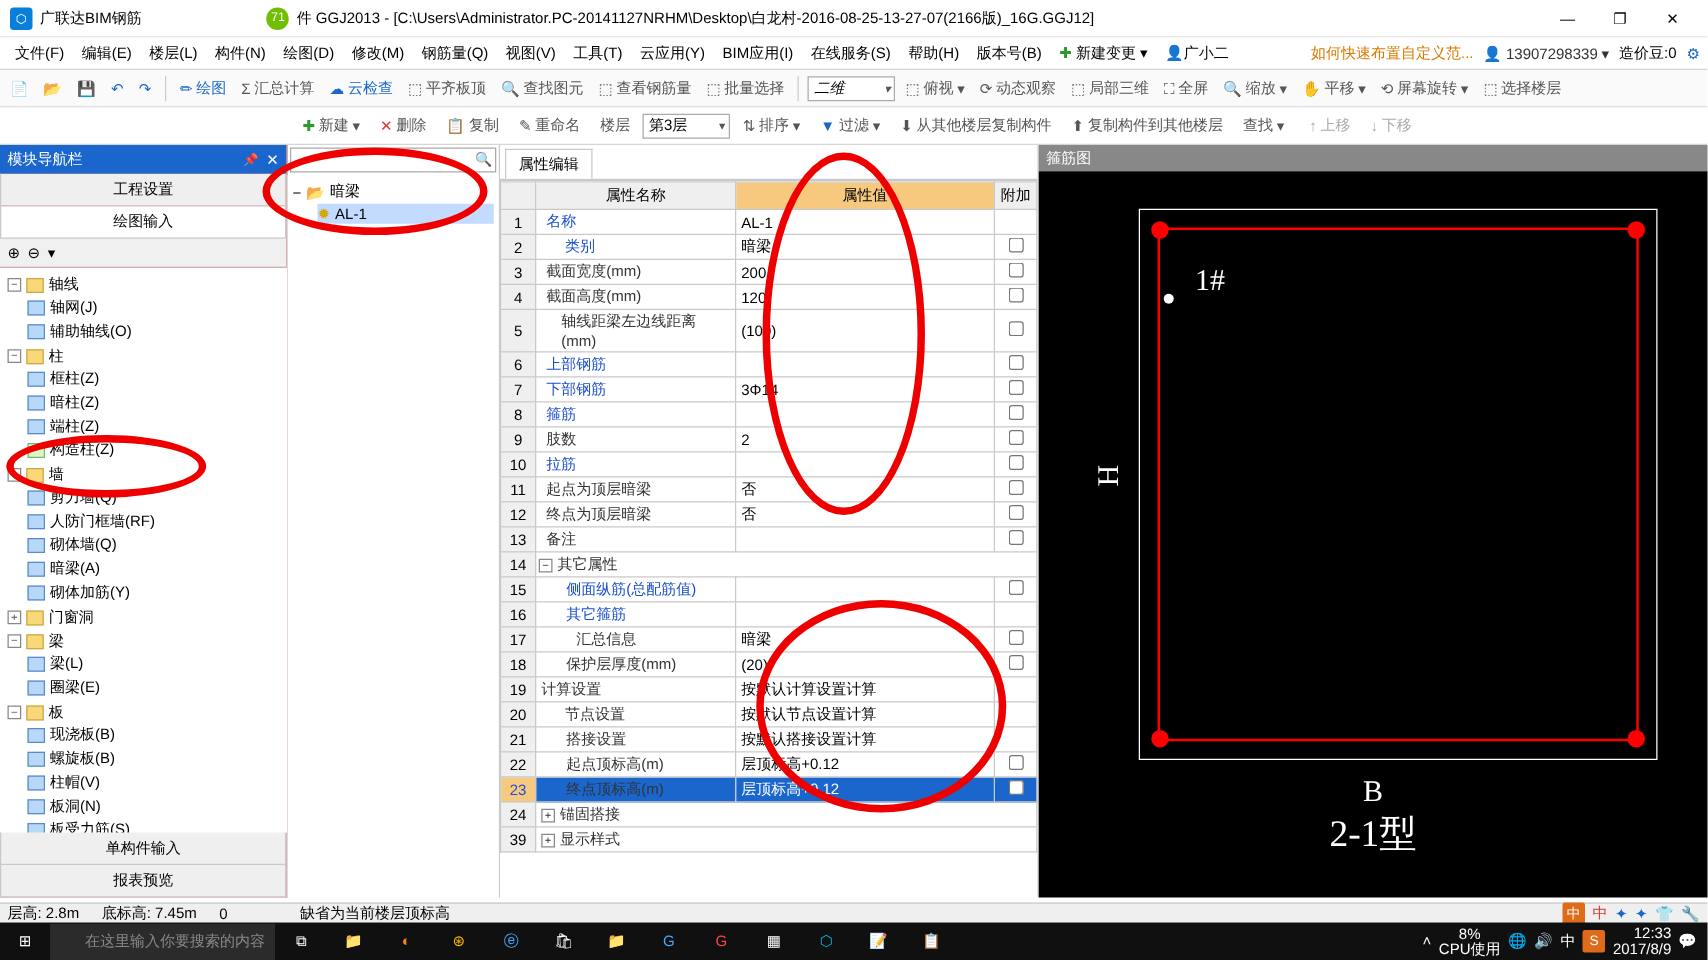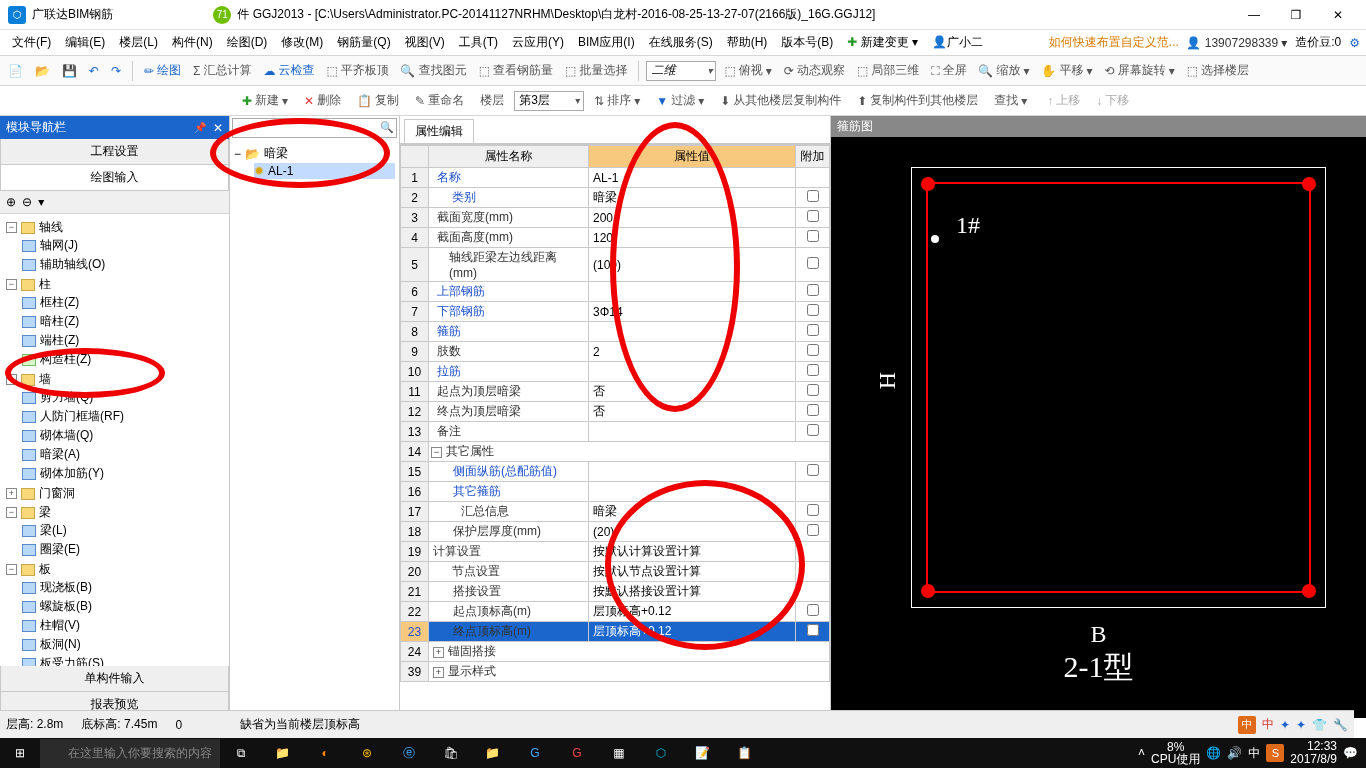--- a/index.html
+++ b/index.html
@@ -85,21 +85,21 @@
 .preview .rect { position:absolute; border:2px solid #f00; }
 .preview .outer { left:80px; top:30px; right:40px; bottom:110px; border:1px solid #fff;}
 .preview .inner { left:95px; top:45px; right:55px; bottom:125px;}
 .preview .corner { width:14px; height:14px; background:#f00; border-radius:50%; position:absolute;}
 .preview .lbl { position:absolute; color:#fff; font-size:24px; font-family:"Times New Roman", serif;}
 
 
 .annot { position:absolute; border:6px solid #e00; border-radius:50%; pointer-events:none; z-index:50;}
 
 
-.status { position:absolute; bottom:30px; left:0; right:12px; height:28px; background:#efefef; border-top:1px solid #c9c9c9; display:flex; align-items:center; padding:0 6px; gap:18px;}
+.status { position:absolute; bottom:30px; left:0; right:0; height:16px; background:#efefef; border-top:1px solid #c9c9c9; display:flex; align-items:center; padding:0 6px; gap:18px;}
 .status .r { margin-left:auto; display:flex; gap:6px; align-items:center;}
 .langicon { width:18px; height:18px; background:#de6a1a; color:#fff; display:flex; align-items:center; justify-content:center; font-size:11px; border-radius:2px;}
 
 
 .taskbar { position:absolute; bottom:0; left:0; right:0; height:30px; background:#101010; display:flex; align-items:center; color:#fff;}
 .taskbar .start { width:40px; height:30px; display:flex; align-items:center; justify-content:center;}
 .taskbar .search { flex:0 0 280px; background:#2b2b2b; border:none; margin:0; color:#888; padding:6px 8px 6px 28px;}
 .taskbar .search::after { content:""; }
 .taskbar .searchwrap { position:relative;}
 .taskbar .searchwrap::before { content:"⊙"; position:absolute; left:8px; top:6px; color:#888;}

